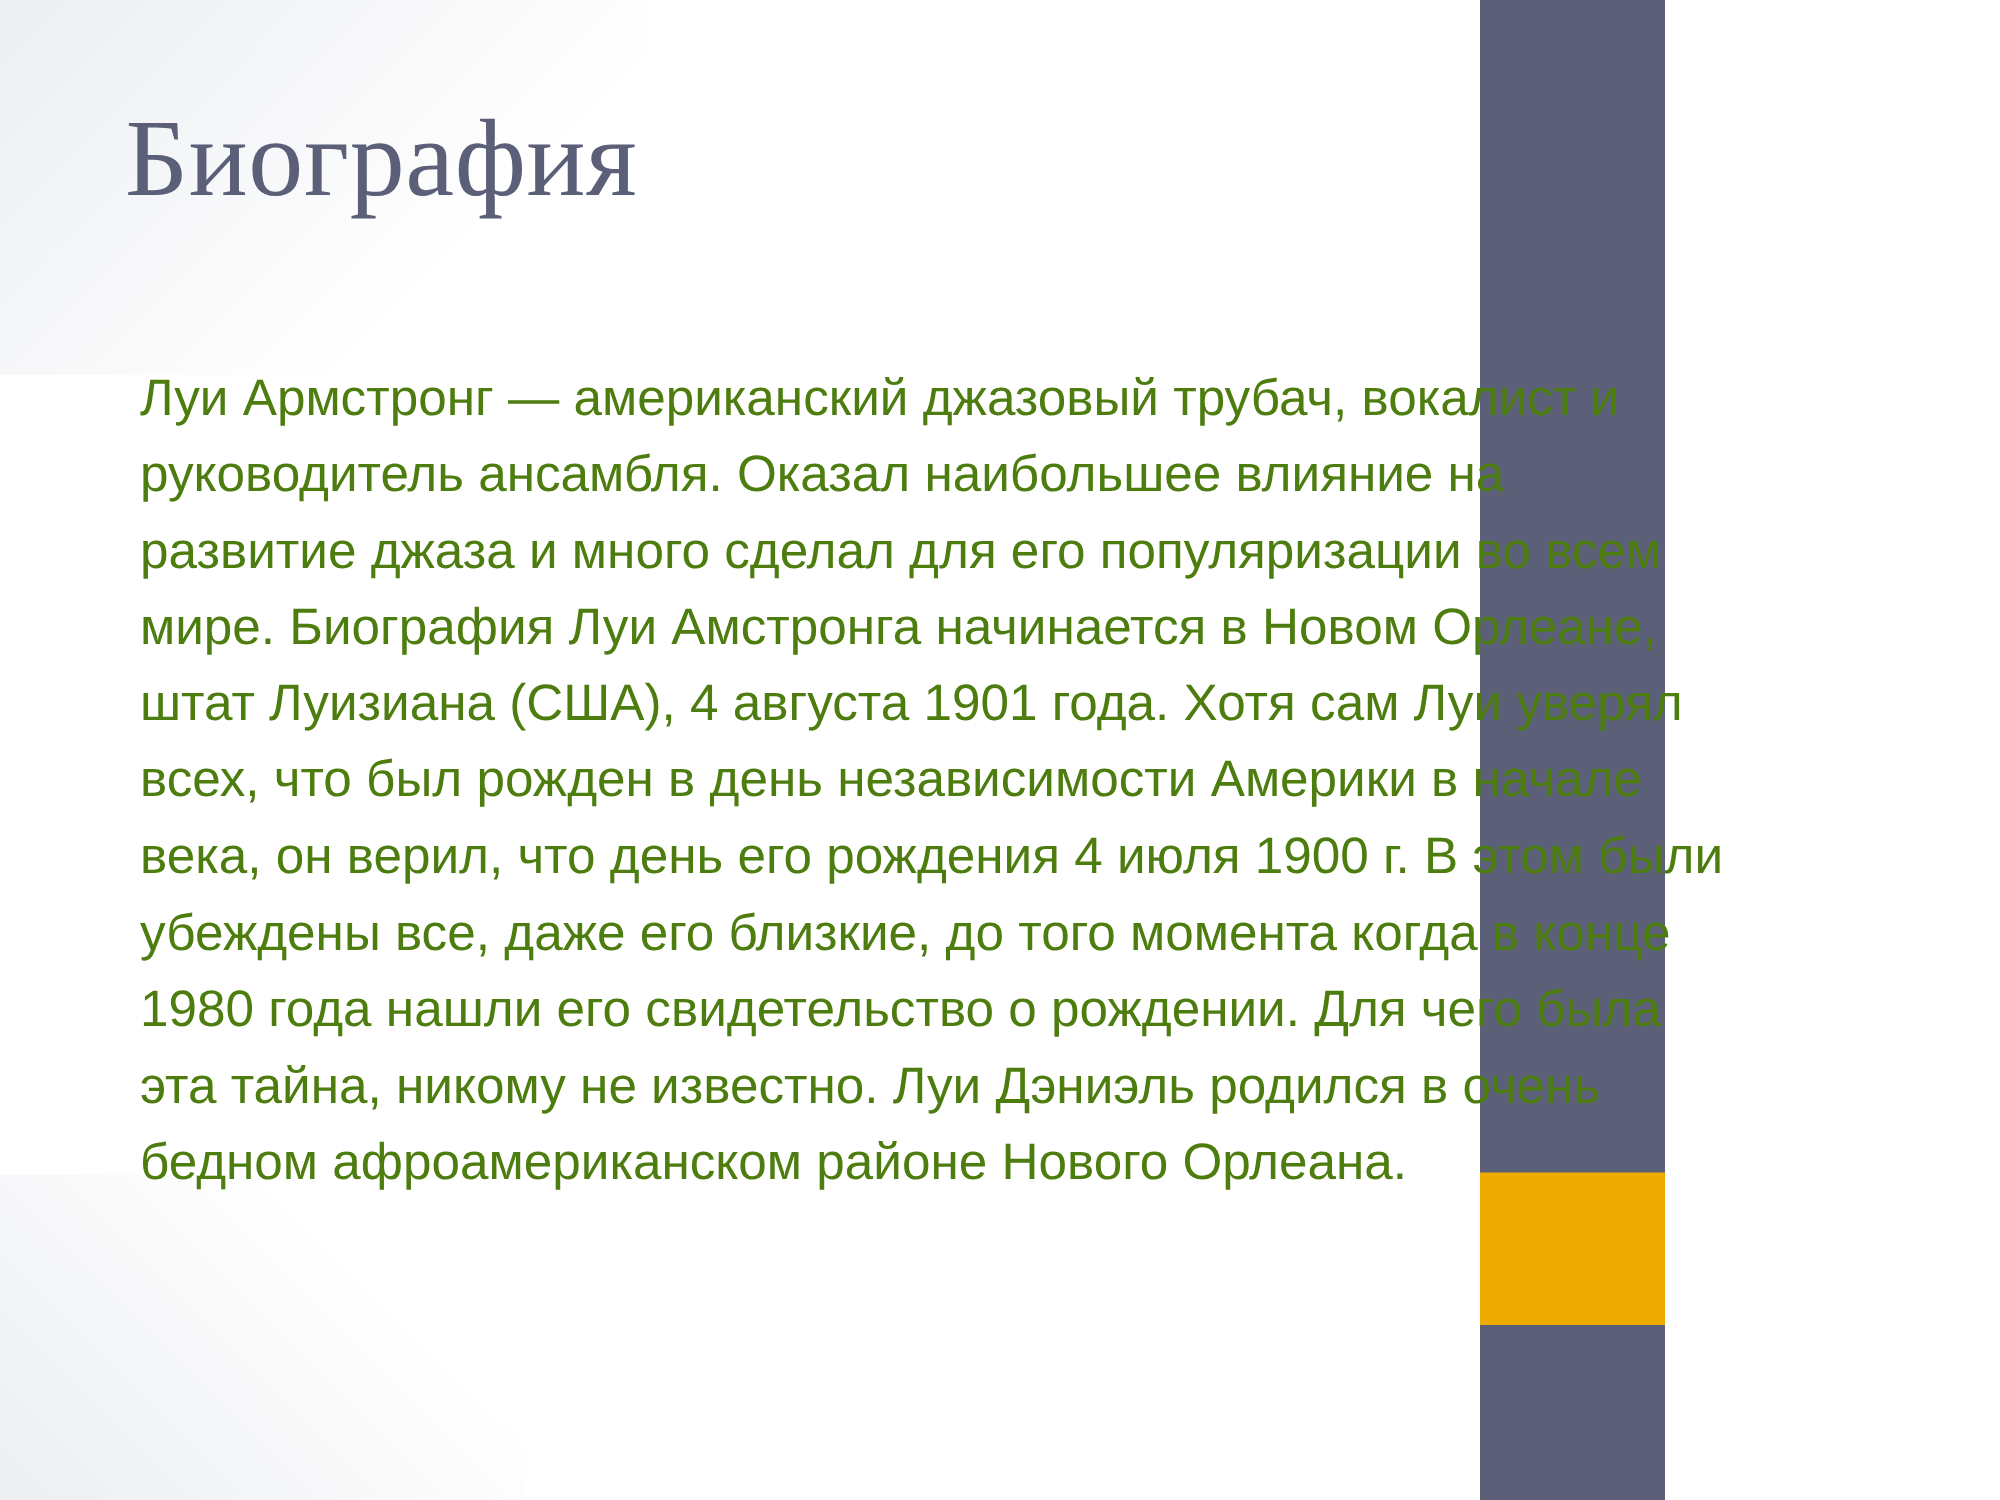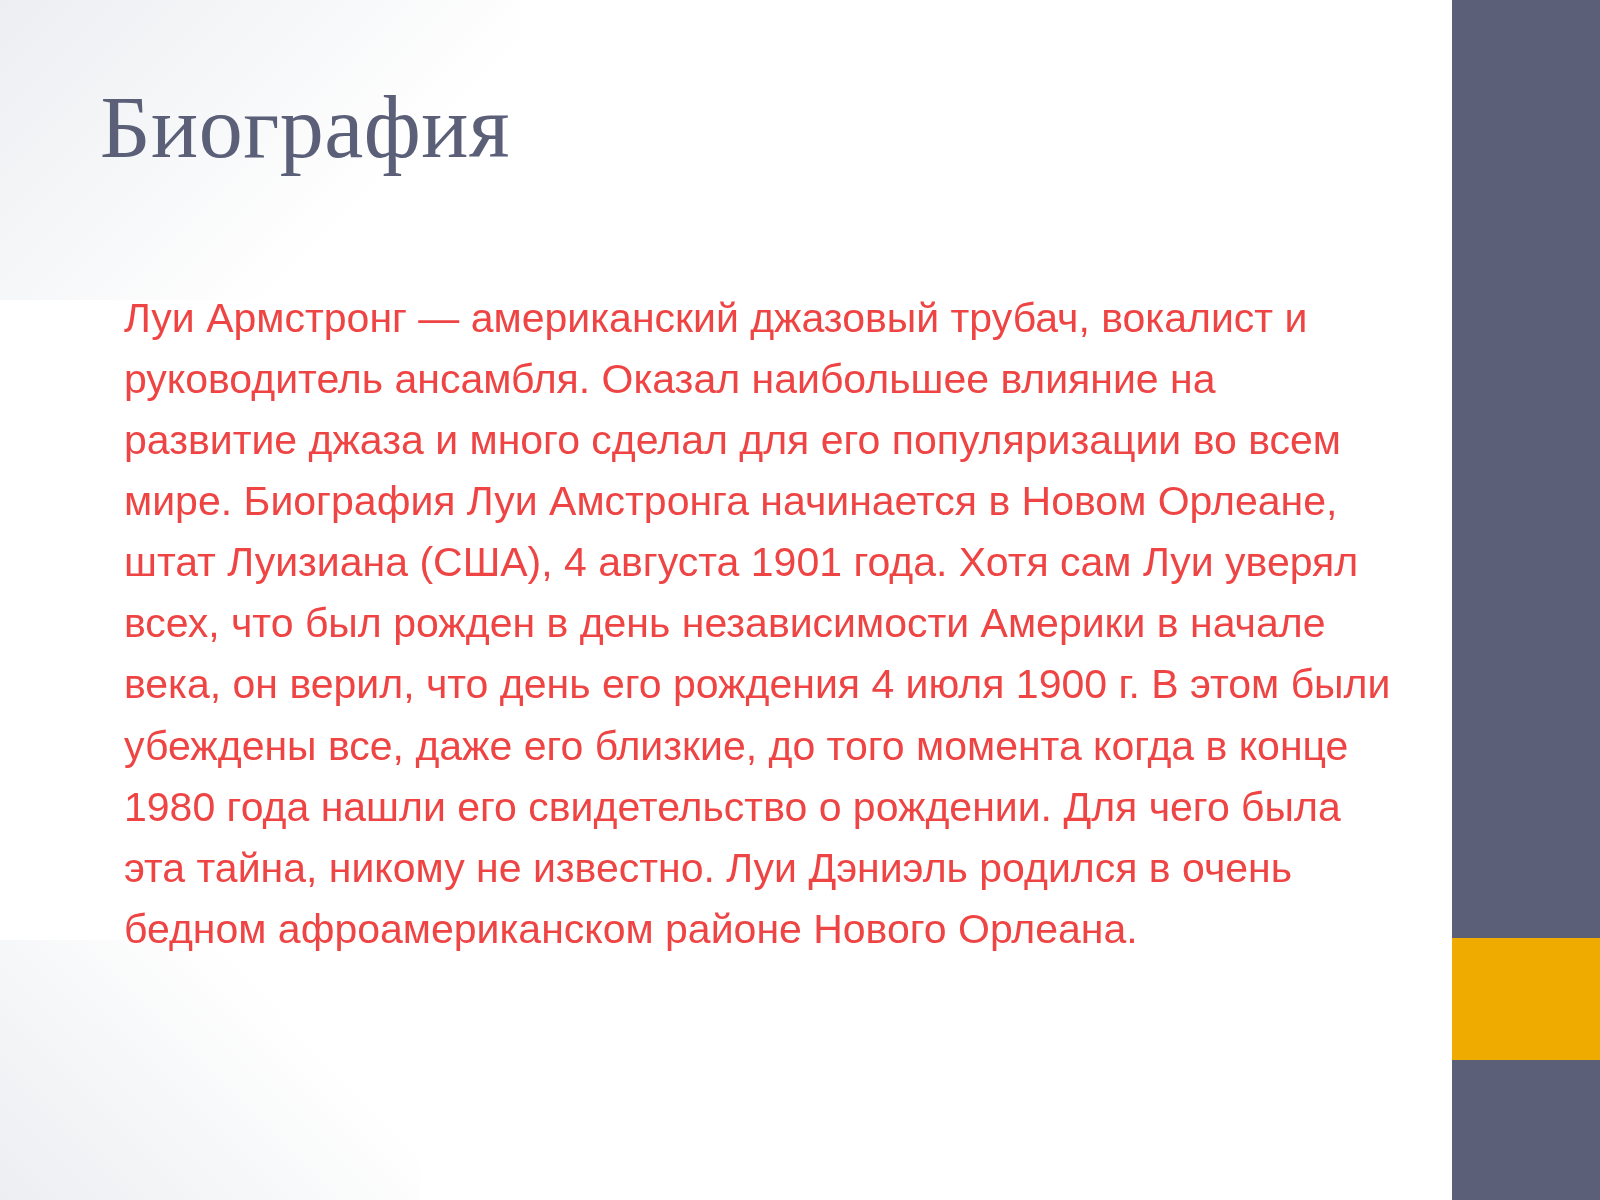--- a/index.html
+++ b/index.html
@@ -9,21 +9,21 @@
   }
   body {
     width: 1600px;
     height: 1200px;
     background: #ffffff;
     font-family: "Liberation Sans", sans-serif;
     overflow: hidden;
   }
   .slide {
     position: relative;
-    width: 1600px;
+    width: 1332px;
     height: 1200px;
     background: #ffffff;
     box-sizing: border-box;
   }
   
   .slide::before {
     content: "";
     position: absolute;
     left: 0;
     top: 0;
@@ -75,27 +75,27 @@
     font-size: 88px;
     line-height: 1.05;
     color: #5b6078;
     font-weight: normal;
     letter-spacing: 0.5px;
     margin: 0;
   }
 
   .body-text {
     position: absolute;
-    left: 124px;
+    left: 112px;
     top: 288px;
     width: 1270px;
     font-family: "Liberation Sans", sans-serif;
     font-size: 41px;
     line-height: 1.49;
-    color: #ef4444;
+    color: #4d7c0f;
     text-align: left;
     margin: 0;
     white-space: normal;
   }
 </style>
 </head>
 <body>
 
 <div class="slide">
 

